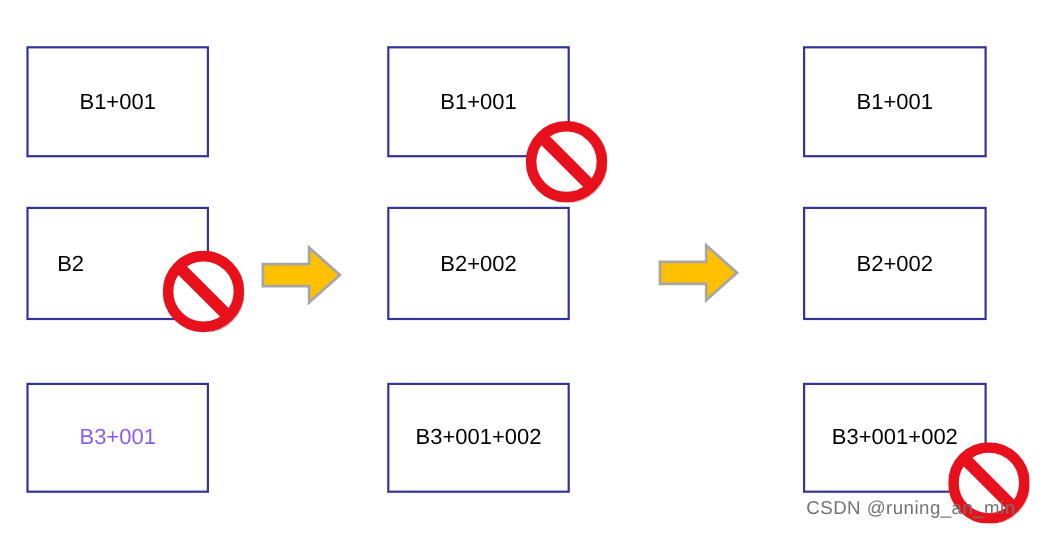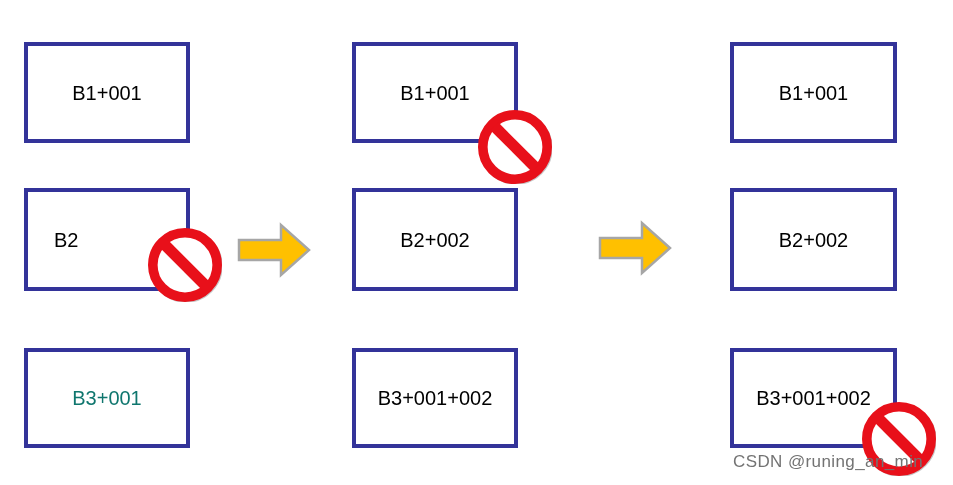--- a/index.html
+++ b/index.html
@@ -17,21 +17,21 @@
     height: 485px;
     background: #ffffff;
     overflow: hidden;
   }
 
   
   .block {
     position: absolute;
     box-sizing: border-box;
     background: #ffffff;
-    border: 4px solid #6d28d9;
+    border: 2px solid #6d28d9;
     display: flex;
     align-items: center;
     justify-content: center;
   }
   .block-label {
     font-family: "Liberation Sans", sans-serif;
     font-size: 20px;
     line-height: 1;
     color: #000000;
     white-space: nowrap;
@@ -84,21 +84,21 @@
 
 <div id="canvas" style="width: 953px; height: 485px; background: rgb(255, 255, 255);">
 
 <div class="block" style="left: 24px; top: 42px; width: 166px; height: 101px; border-color: rgb(51, 51, 153); background: rgb(255, 255, 255);">
       <span class="block-label" style="color: rgb(0, 0, 0);">B1+001</span>
     </div>
     <div class="block align-left" style="left: 24px; top: 188px; width: 166px; height: 103px; border-color: rgb(51, 51, 153); background: rgb(255, 255, 255);">
       <span class="block-label" style="color: rgb(0, 0, 0);">B2</span>
     </div>
     <div class="block" style="left: 24px; top: 348px; width: 166px; height: 100px; border-color: rgb(51, 51, 153); background: rgb(255, 255, 255);">
-      <span class="block-label" style="color: #0f766e;">B3+001</span>
+      <span class="block-label" style="color: #8b5cf6;">B3+001</span>
     </div>
     <div class="block" style="left: 352px; top: 42px; width: 166px; height: 101px; border-color: rgb(51, 51, 153); background: rgb(255, 255, 255);">
       <span class="block-label" style="color: rgb(0, 0, 0);">B1+001</span>
     </div>
     <div class="block" style="left: 352px; top: 188px; width: 166px; height: 103px; border-color: rgb(51, 51, 153); background: rgb(255, 255, 255);">
       <span class="block-label" style="color: rgb(0, 0, 0);">B2+002</span>
     </div>
     <div class="block" style="left: 352px; top: 348px; width: 166px; height: 100px; border-color: rgb(51, 51, 153); background: rgb(255, 255, 255);">
       <span class="block-label" style="color: rgb(0, 0, 0);">B3+001+002</span>
     </div>

